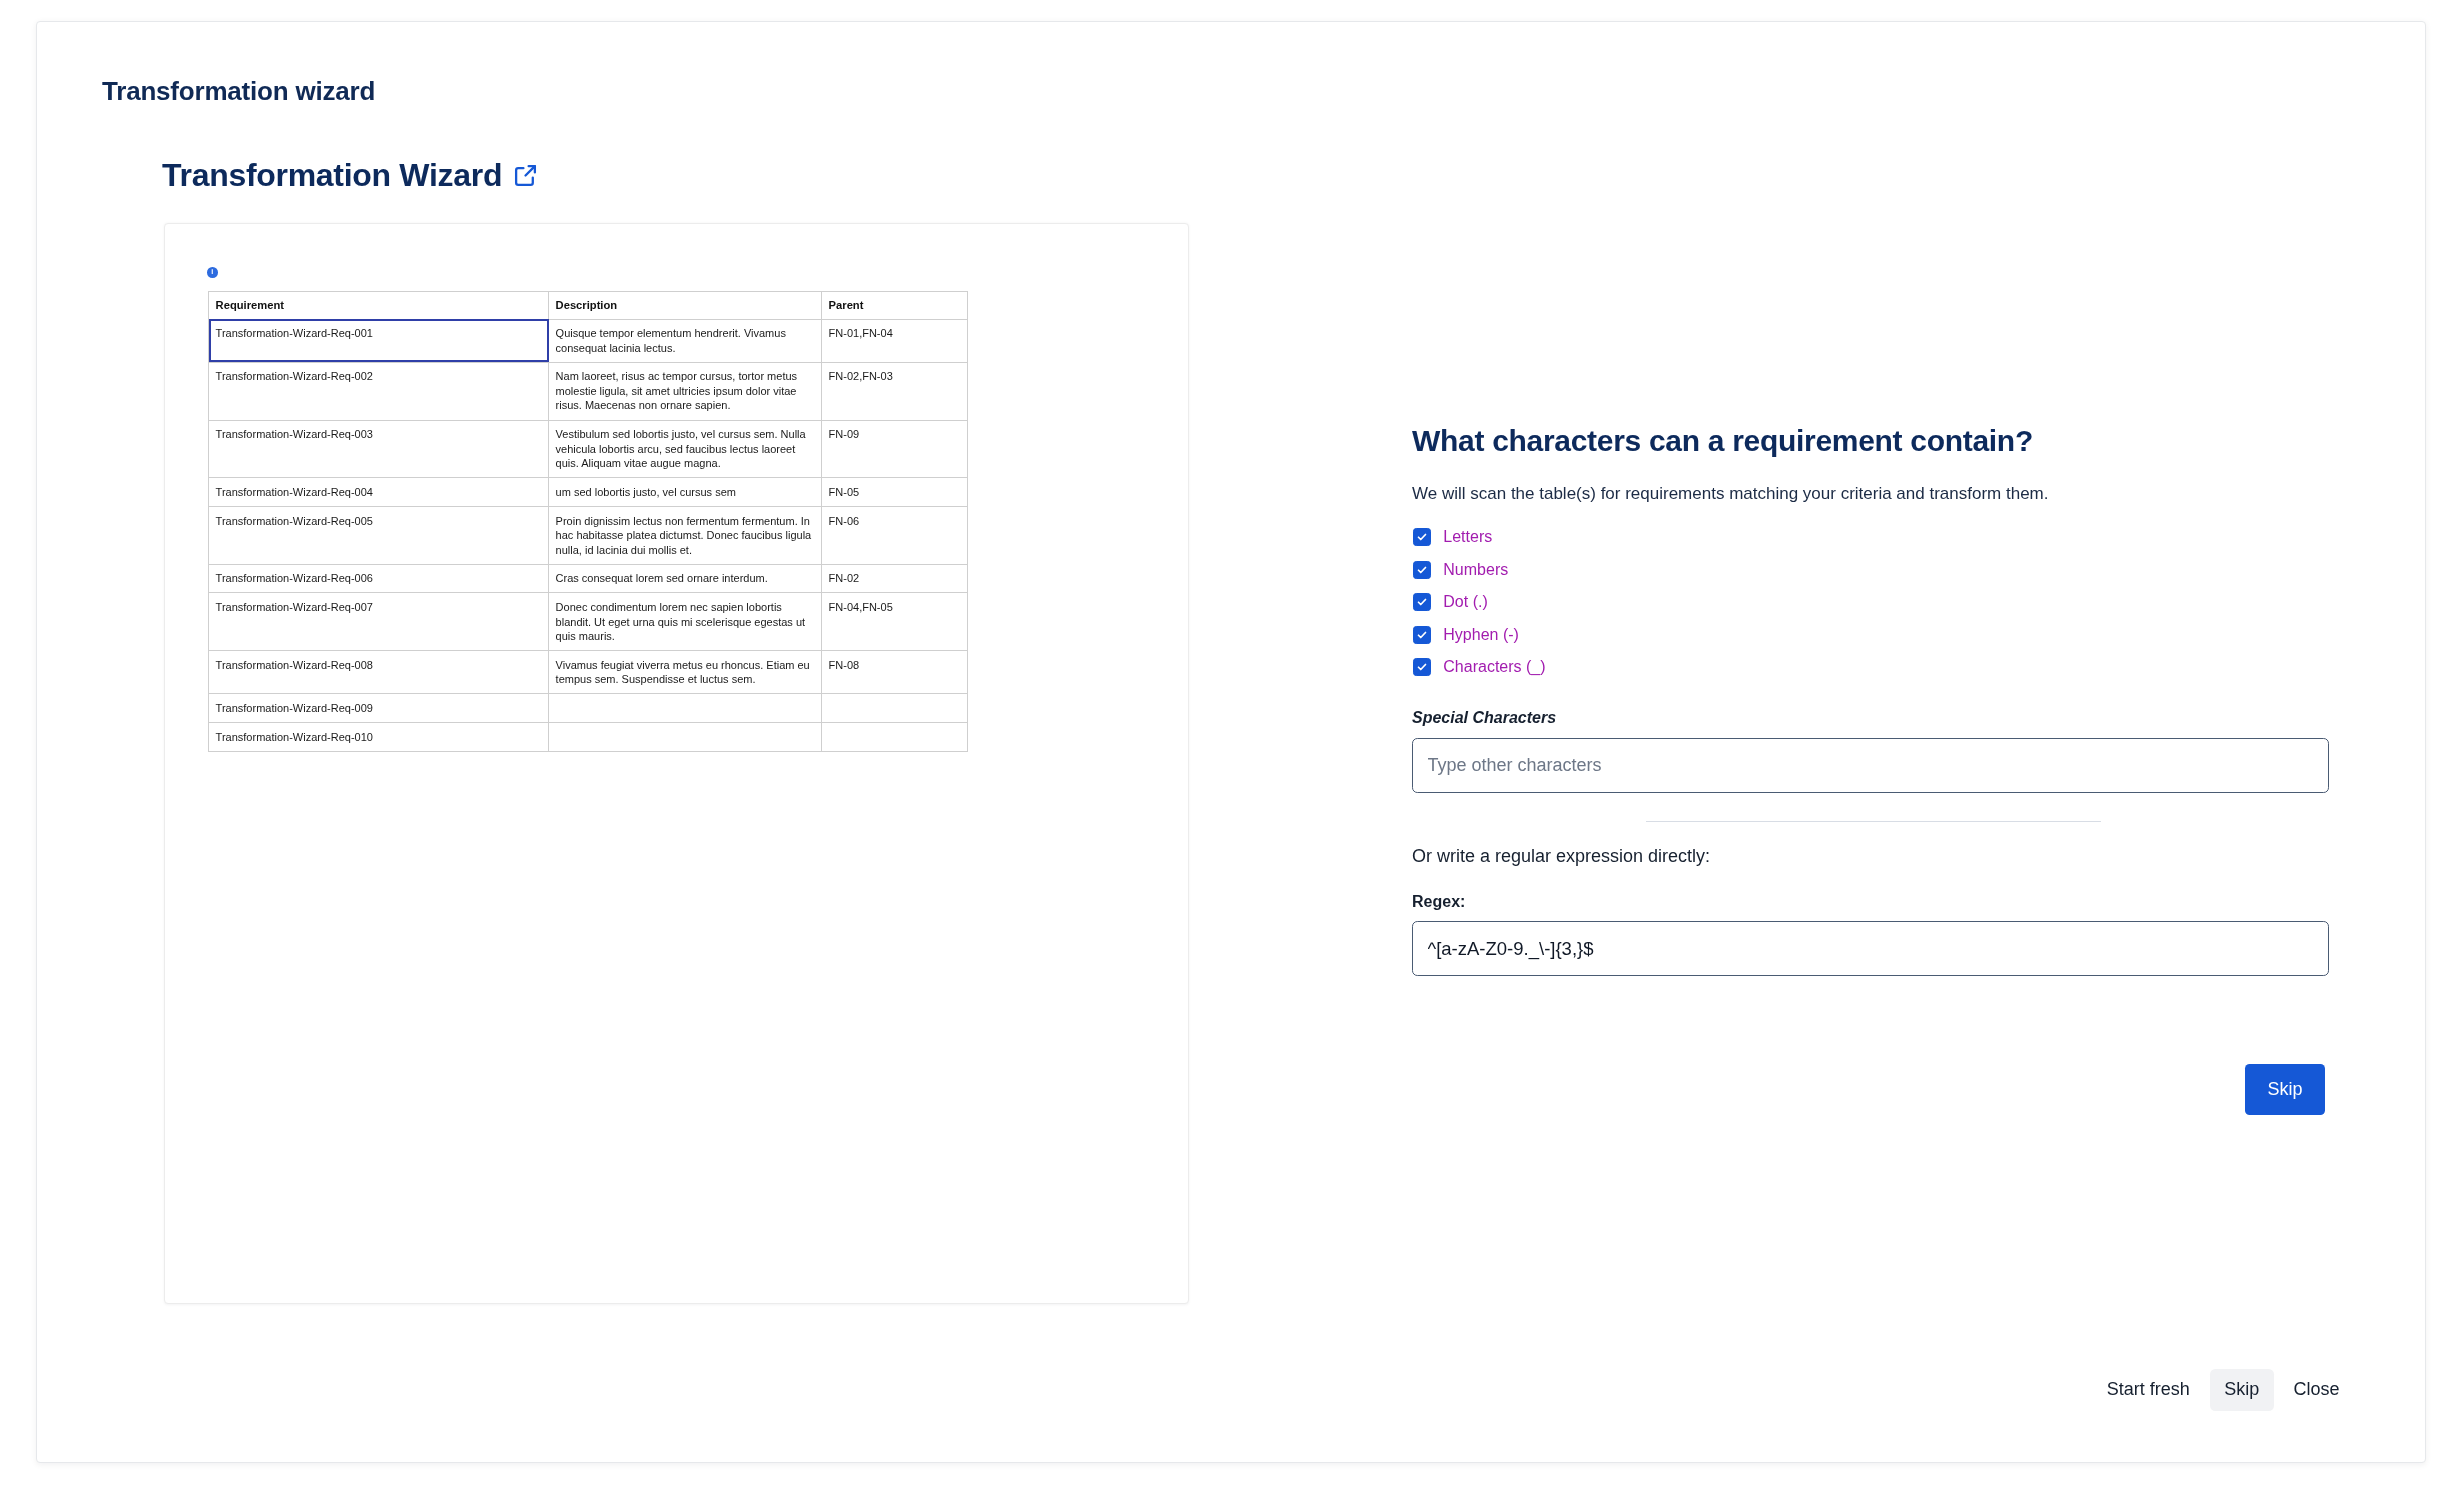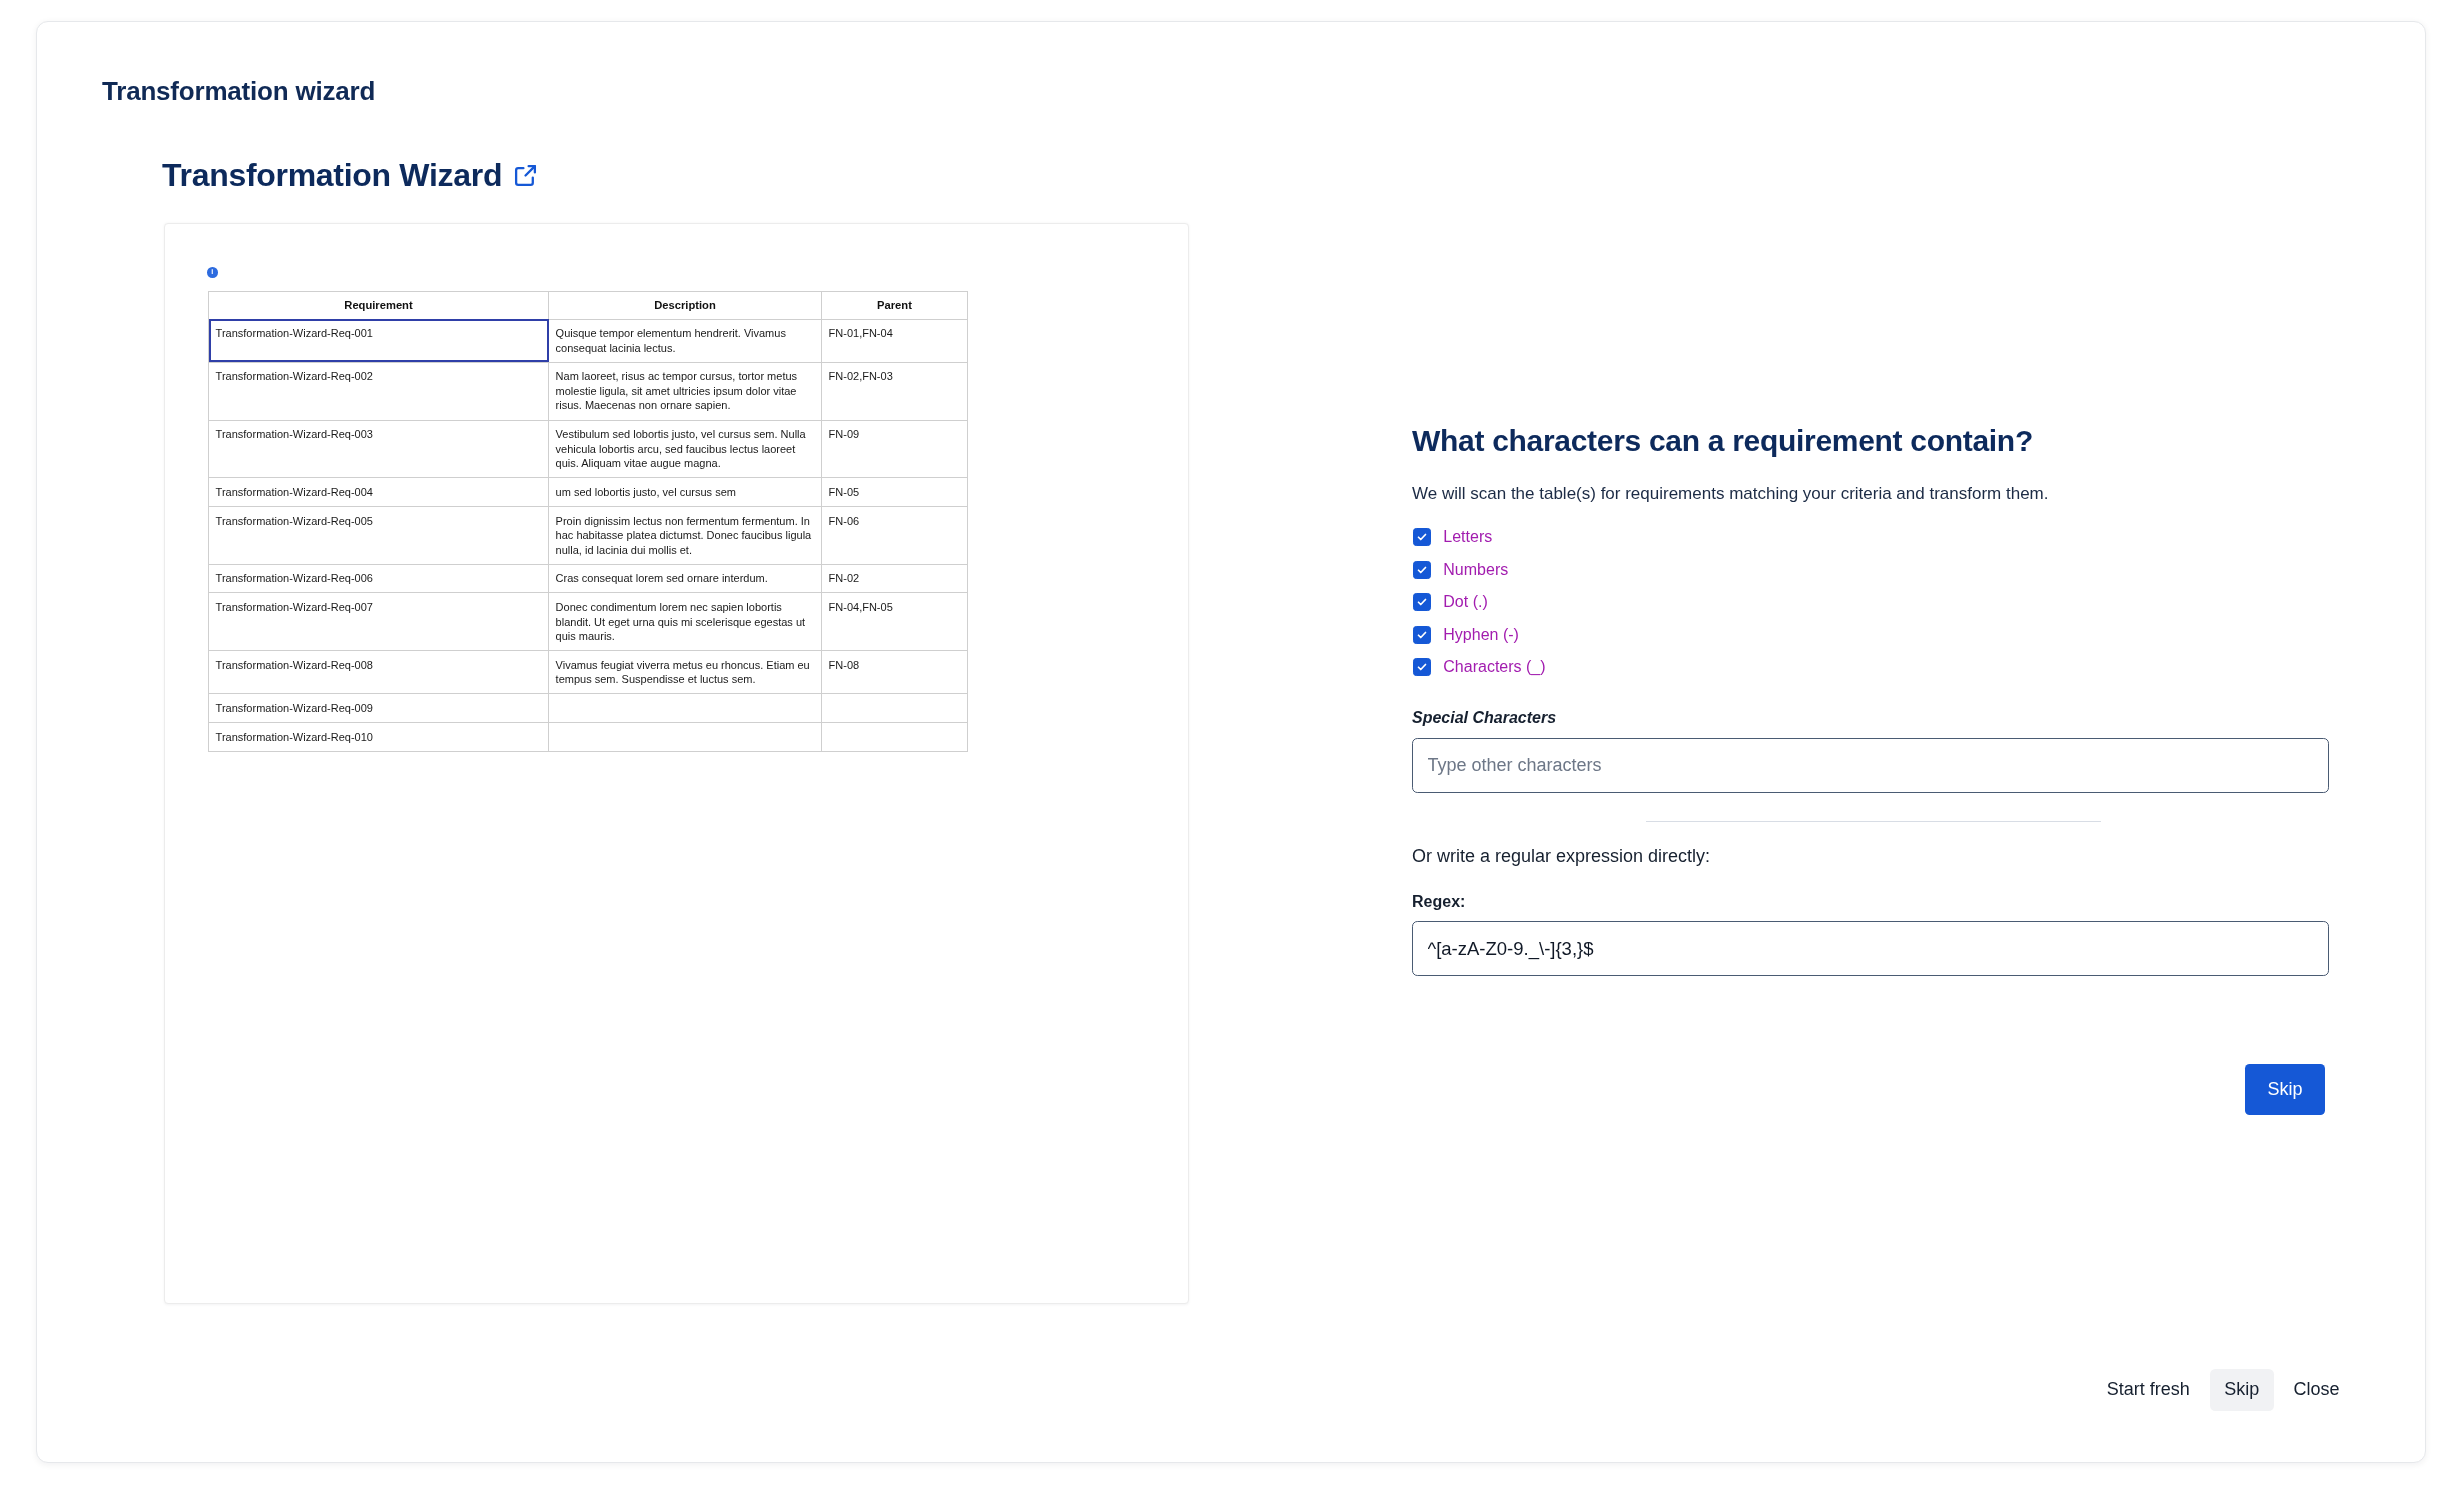--- a/index.html
+++ b/index.html
@@ -18,21 +18,21 @@
 
   
   #dialog-card {
     position: absolute;
     left: 36px;
     top: 21px;
     width: 2390px;
     height: 1442px;
     background: #ffffff;
     border: 1.3px solid #e6e8eb;
-    border-radius: 12px;
+    border-radius: 4px;
     box-shadow: 0 1.3px 6.6px rgba(16,24,40,0.06);
   }
 
   #dialog-title {
     position: absolute;
     left: 65px;
     top: 54px;
     font-size: 26px;
     font-weight: bold;
     color: #102a56;
@@ -99,21 +99,21 @@
     font-size: 11px;
     color: #1c1c1c;
   }
   #req-table col.c1 { width: 340px; }
   #req-table col.c2 { width: 273px; }
   #req-table col.c3 { width: 146px; }
 
   #req-table th {
     border: 0.7px solid #cfcfcf;
     background: #ffffff;
-    text-align: center;
+    text-align: left;
     font-size: 11.2px;
     font-weight: bold;
     padding: 7.3px 6.6px;
     color: #111;
     vertical-align: middle;
   }
   #req-table td {
     border: 0.7px solid #cfcfcf;
     padding: 6.6px 6.6px;
     vertical-align: top;

